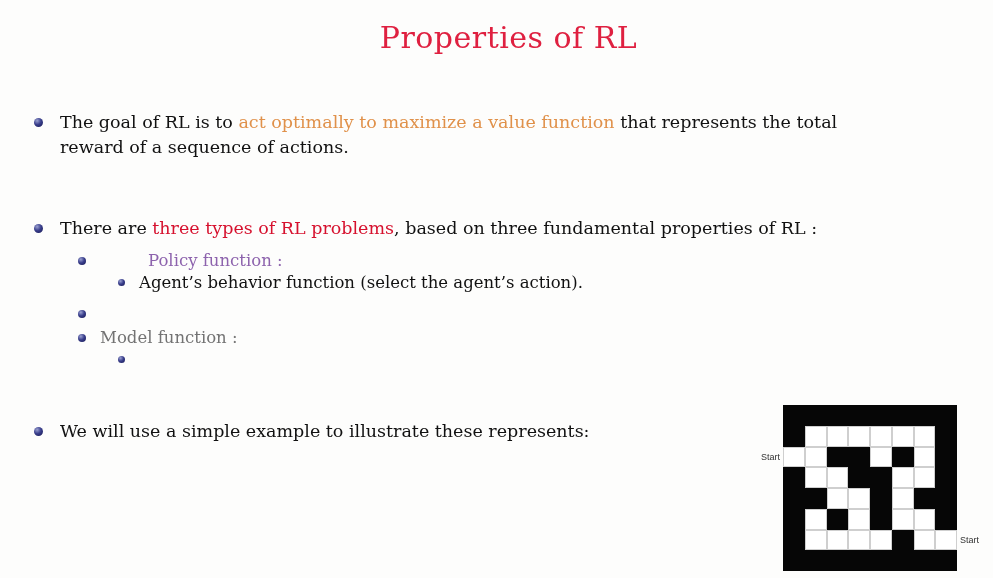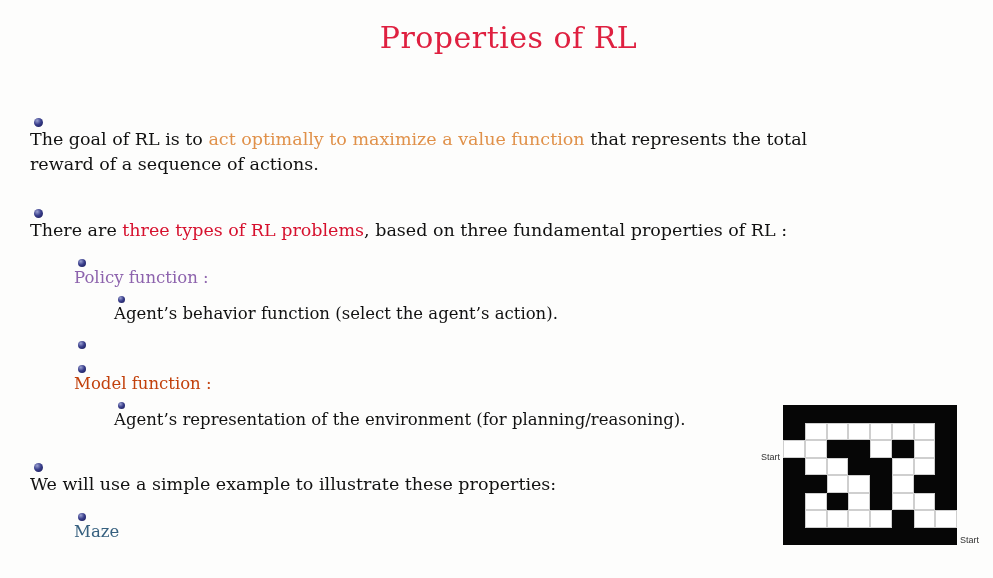--- a/index.html
+++ b/index.html
@@ -20,39 +20,39 @@
     font-weight: 500;
     line-height: 36px;
     letter-spacing: 0.5px;
   }
   .bullets {
     position: absolute;
     left: 30px;
     top: 104px;
     width: 845px;
   }
-  .bullet-row { display: flex; align-items: flex-start; flex-direction: column; }
+  .bullet-row { display: flex; align-items: flex-start; }
   .bullet-row .marker {
     flex: 0 0 auto;
     border-radius: 50%;
     background: radial-gradient(circle at 35% 30%, #9aa0d0 0%, #3a3f8c 45%, #14154f 100%);
   }
   .lvl1 { font-size: 17.5px; line-height: 25px; margin-top: 6px; }
   .lvl1 .marker { width: 9px; height: 9px; margin: 8px 17px 0 4px; }
   .lvl2 { font-size: 16.5px; line-height: 22px; margin-top: 9px; margin-left: 44px; }
   .lvl2 .marker { width: 8px; height: 8px; margin: 7px 14px 0 4px; }
   .lvl3 { font-size: 16.5px; line-height: 22px; margin-left: 84px; }
   .lvl3 .marker { width: 7px; height: 7px; margin: 7px 14px 0 4px; }
-  .spacer-before { margin-top: 24px; text-align: right; }
+  .spacer-before { margin-top: 56px; text-align: right; }
   .maze-figure {
     position: absolute;
     top: 405px;
     right: 36px;
     width: 174px;
-    height: 140px;
+    height: 166px;
   }
   .maze-grid {
     position: absolute;
     inset: 0;
     display: grid;
     grid-template-columns: repeat(8, 1fr);
     grid-template-rows: repeat(8, 1fr);
     background: #060606;
   }
   .maze-cell.wall { background: #060606; }
@@ -77,44 +77,39 @@
       <div class="bullet-row lvl1">
         <span class="marker"></span>
         <span><span style="color: rgb(17, 17, 17);">The goal of RL is to </span><span style="color: rgb(224, 145, 74);">act optimally to maximize a value function</span><span style="color: rgb(17, 17, 17);"> that represents the total reward of a sequence of actions.</span></span>
       </div>
       <div class="bullet-row lvl1 spacer-before">
         <span class="marker"></span>
         <span><span style="color: rgb(17, 17, 17);">There are </span><span style="color: rgb(214, 17, 46);">three types of RL problems</span><span style="color: rgb(17, 17, 17);">, based on three fundamental properties of RL :</span></span>
       </div>
       <div class="bullet-row lvl2">
         <span class="marker"></span>
-        <span><span style="color: rgb(141, 99, 173);">Policy function :</span></span>
+        <span><span style="color: rgb(141, 99, 173); margin-left: 48px;">Policy function :</span></span>
       </div>
       <div class="bullet-row lvl3">
         <span class="marker"></span>
         <span><span style="color: rgb(17, 17, 17);">Agent’s behavior function (select the agent’s action).</span></span>
       </div>
       <div class="bullet-row lvl2">
         <span class="marker"></span>
       </div>
       <div class="bullet-row lvl2">
         <span class="marker"></span>
-        <span><span style="color: #c2410c; margin-top: 32px;">Model function :</span></span>
+        <span><span style="color: #737373; margin-top: 32px;">Model function :</span></span>
       </div>
       <div class="bullet-row lvl3">
         <span class="marker"></span>
-        <span><span style="color: rgb(17, 17, 17);">Agent’s representation of the environment (for planning/reasoning).</span></span>
       </div>
       <div class="bullet-row lvl1 spacer-before">
         <span class="marker"></span>
-        <span><span style="color: rgb(17, 17, 17);">We will use a simple example to illustrate these properties:</span></span>
-      </div>
-      <div class="bullet-row lvl2">
-        <span class="marker"></span>
-        <span><span style="color: rgb(54, 96, 127);">Maze</span></span>
+        <span><span style="color: rgb(17, 17, 17);">We will use a simple example to illustrate these represents:</span></span>
       </div>
     </div>
 
   <figure class="maze-figure" style="margin:0;">
     <span class="maze-label start">Start</span>
     <div class="maze-grid" id="maze-grid">
         <div class="maze-cell wall"></div>
         <div class="maze-cell wall"></div>
         <div class="maze-cell wall"></div>
         <div class="maze-cell wall"></div>

